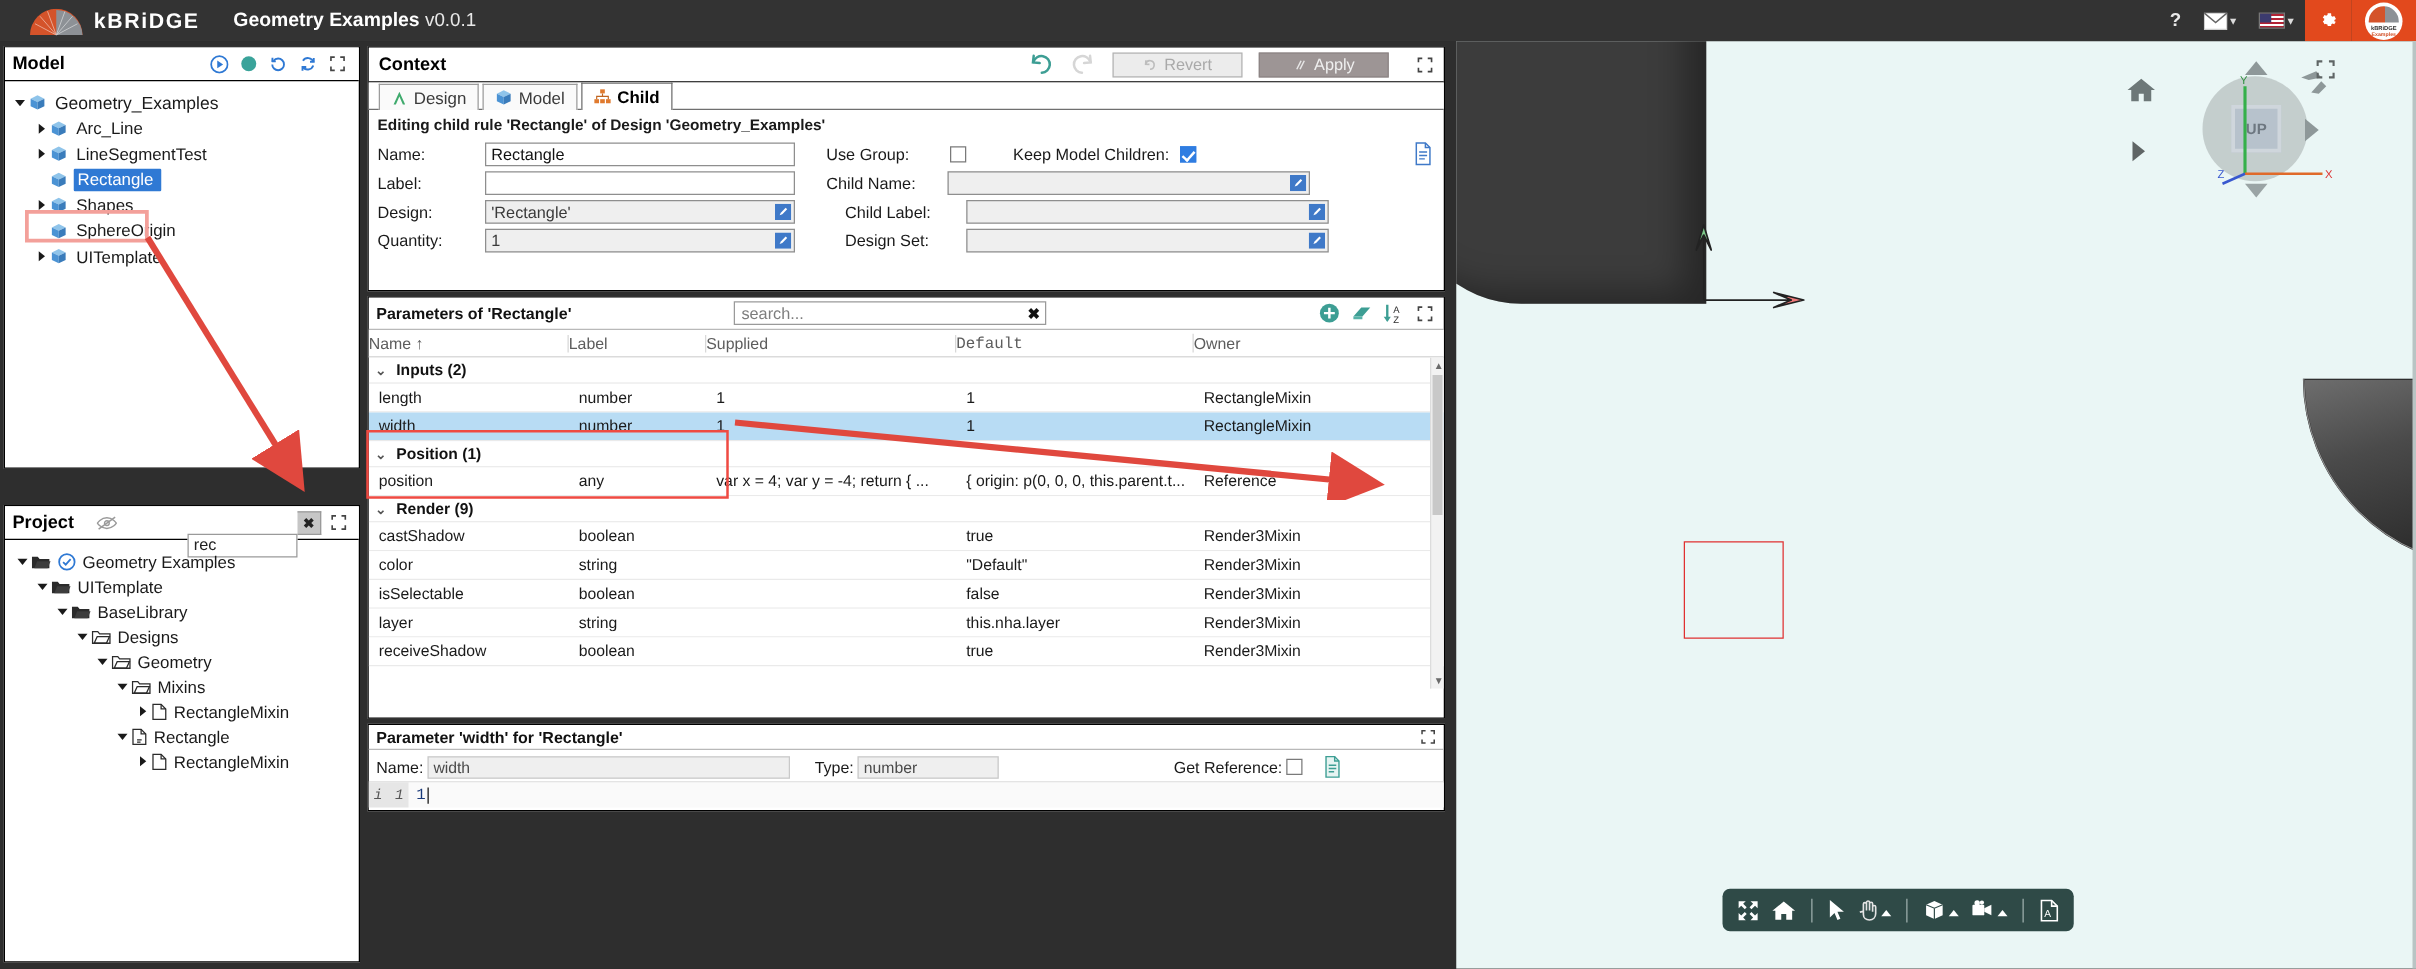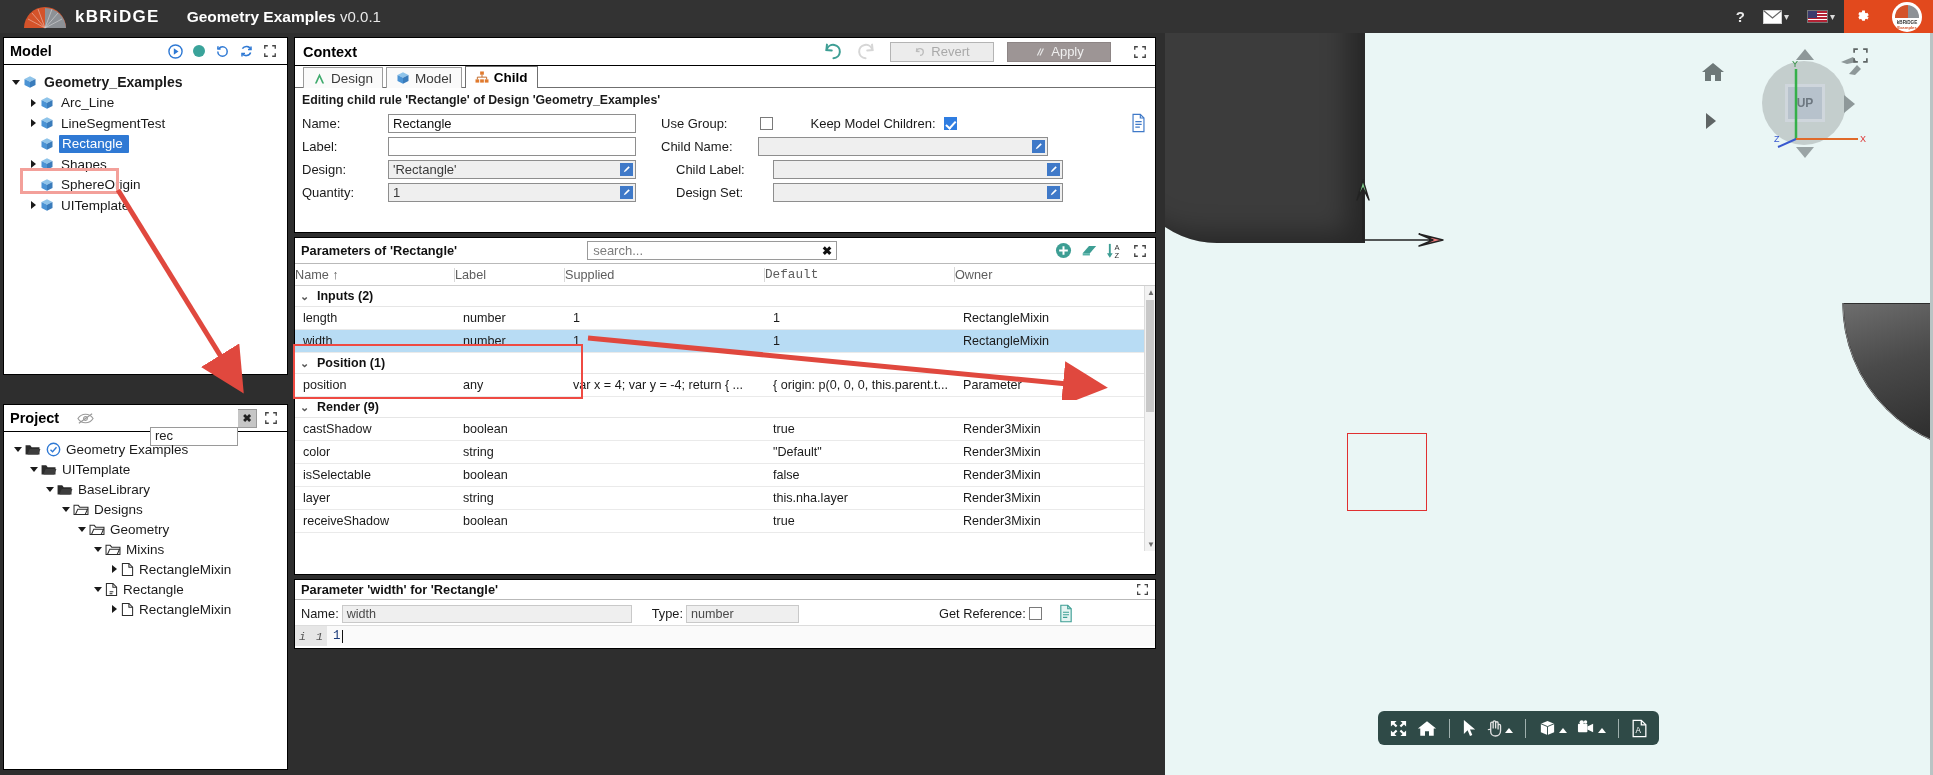--- a/index.html
+++ b/index.html
@@ -74,21 +74,21 @@
   .panel-title { font-weight:bold; font-size:14.5px; color:#000; }
   .head-icons { margin-left:auto; display:flex; align-items:center; gap:9px; padding-right:4px;}
   .hi { cursor:pointer; display:flex; align-items:center; }
 
   #model-panel { position:absolute; left:3px; top:4px; width:285px; height:338px; }
   #model-tree { padding:7px 0 0 4px; height:309px; overflow:hidden; }
   .tnode { display:flex; align-items:center; height:20.5px; font-size:13.5px; color:#1a1a1a; white-space:nowrap;}
   .tw { width:15px; display:flex; align-items:center; justify-content:center; cursor:pointer; }
   .tw svg{display:block}
   .cube-ico { margin-right:5px; display:flex; align-items:center; }
-  .tnode.root .tlabel { font-weight:bold; font-size:14px; }
+  .tnode.root .tlabel { font-weight:normal; font-size:14px; }
   .tlabel { padding:0 2px; }
   .tnode.sel .tlabel{ background:#2f79d4; color:#fff; padding:1px 6px 2px 3px; border-radius:1px;}
 
   #project-panel { position:absolute; left:3px; top:371px; width:285px; height:366px; }
   #proj-search {
     margin-left:auto; display:flex; align-items:center;
   }
   #proj-input {
     width:88px; height:19px; border:1px solid #9a9a9a; font-size:13px;
     padding:0 4px; color:#222; font-family:"Liberation Sans",sans-serif; background:#fff;margin-top:36px;
@@ -824,21 +824,21 @@
             </div>
             <div class="grp-row">
               <span class="grp-chev">⌄</span>
               <span>Position (1)</span>
             </div>
             <div class="p-row">
               <div style="width: 160px;">position</div>
               <div style="width: 110px;">any</div>
               <div style="width: 200px;">var x = 4; var y = -4; return { ...</div>
               <div style="width: 190px;">{ origin: p(0, 0, 0, this.parent.t...</div>
-              <div style="width: 200px;">Parameter</div>
+              <div style="width: 200px;">Reference</div>
             </div>
             <div class="grp-row">
               <span class="grp-chev">⌄</span>
               <span>Render (9)</span>
             </div>
             <div class="p-row">
               <div style="width: 160px;">castShadow</div>
               <div style="width: 110px;">boolean</div>
               <div style="width: 200px;"></div>
               <div style="width: 190px;">true</div>

